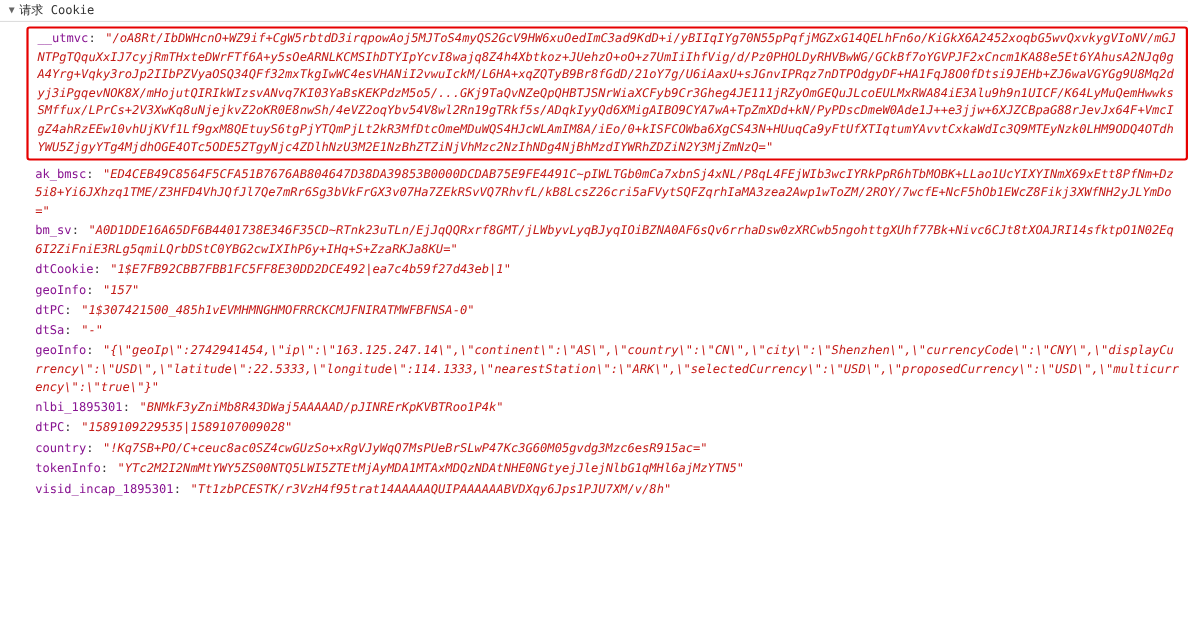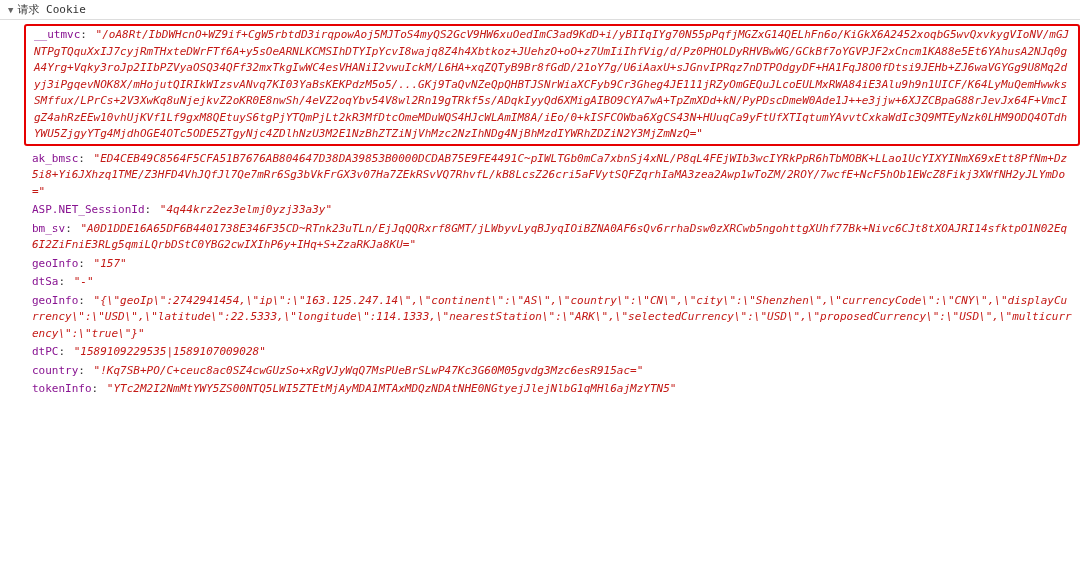--- a/index.html
+++ b/index.html
@@ -60,22 +60,25 @@
 
 <div class="header">
   <span class="header-arrow">▼</span>
   <span class="header-title">请求 Cookie</span>
 </div>
 
 <div class="content">
   <div id="cookies-container">
       <div class="cookie-row highlight-box"><span class="cookie-key">__utmvc</span><span class="cookie-colon">: </span><span class="cookie-value">"/oA8Rt/IbDWHcnO+WZ9if+CgW5rbtdD3irqpowAoj5MJToS4myQS2GcV9HW6xuOedImC3ad9KdD+i/yBIIqIYg70N55pPqfjMGZxG14QELhFn6o/KiGkX6A2452xoqbG5wvQxvkygVIoNV/mGJNTPgTQquXxIJ7cyjRmTHxteDWrFTf6A+y5sOeARNLKCMSIhDTYIpYcvI8wajq8Z4h4Xbtkoz+JUehzO+oO+z7UmIiIhfVig/d/Pz0PHOLDyRHVBwWG/GCkBf7oYGVPJF2xCncm1KA88e5Et6YAhusA2NJq0gA4Yrg+Vqky3roJp2IIbPZVyaOSQ34QFf32mxTkgIwWC4esVHANiI2vwuIckM/L6HA+xqZQTyB9Br8fGdD/21oY7g/U6iAaxU+sJGnvIPRqz7nDTPOdgyDF+HA1FqJ8O0fDtsi9JEHb+ZJ6waVGYGg9U8Mq2dyj3iPgqevNOK8X/mHojutQIRIkWIzsvANvq7KI03YaBsKEKPdzM5o5/...GKj9TaQvNZeQpQHBTJSNrWiaXCFyb9Cr3Gheg4JE111jRZyOmGEQuJLcoEULMxRWA84iE3Alu9h9n1UICF/K64LyMuQemHwwksSMffux/LPrCs+2V3XwKq8uNjejkvZ2oKR0E8nwSh/4eVZ2oqYbv54V8wl2Rn19gTRkf5s/ADqkIyyQd6XMigAIBO9CYA7wA+TpZmXDd+kN/PyPDscDmeW0Ade1J++e3jjw+6XJZCBpaG88rJevJx64F+VmcIgZ4ahRzEEw10vhUjKVf1Lf9gxM8QEtuyS6tgPjYTQmPjLt2kR3MfDtcOmeMDuWQS4HJcWLAmIM8A/iEo/0+kISFCOWba6XgCS43N+HUuqCa9yFtUfXTIqtumYAvvtCxkaWdIc3Q9MTEyNzk0LHM9ODQ4OTdhYWU5ZjgyYTg4MjdhOGE4OTc5ODE5ZTgyNjc4ZDlhNzU3M2E1NzBhZTZiNjVhMzc2NzIhNDg4NjBhMzdIYWRhZDZiN2Y3MjZmNzQ="</span></div>
       <div class="cookie-row"><span class="cookie-key">ak_bmsc</span><span class="cookie-colon">: </span><span class="cookie-value">"ED4CEB49C8564F5CFA51B7676AB804647D38DA39853B0000DCDAB75E9FE4491C~pIWLTGb0mCa7xbnSj4xNL/P8qL4FEjWIb3wcIYRkPpR6hTbMOBK+LLao1UcYIXYINmX69xEtt8PfNm+Dz5i8+Yi6JXhzq1TME/Z3HFD4VhJQfJl7Qe7mRr6Sg3bVkFrGX3v07Ha7ZEkRSvVQ7RhvfL/kB8LcsZ26cri5aFVytSQFZqrhIaMA3zea2Awp1wToZM/2ROY/7wcfE+NcF5hOb1EWcZ8Fikj3XWfNH2yJLYmDo="</span></div>
-      <div class="cookie-row"><span class="cookie-key">ASP.NET_SessionId</span><span class="cookie-colon">: </span><span class="cookie-value">"4q44krz2ez3elmj0yzj33a3y"</span></div>
       <div class="cookie-row"><span class="cookie-key">bm_sv</span><span class="cookie-colon">: </span><span class="cookie-value">"A0D1DDE16A65DF6B4401738E346F35CD~RTnk23uTLn/EjJqQQRxrf8GMT/jLWbyvLyqBJyqIOiBZNA0AF6sQv6rrhaDsw0zXRCwb5ngohttgXUhf77Bk+Nivc6CJt8tXOAJRI14sfktpO1N02Eq6I2ZiFniE3RLg5qmiLQrbDStC0YBG2cwIXIhP6y+IHq+S+ZzaRKJa8KU="</span></div>
+      <div class="cookie-row"><span class="cookie-key">dtCookie</span><span class="cookie-colon">: </span><span class="cookie-value">"1$E7FB92CBB7FBB1FC5FF8E30DD2DCE492|ea7c4b59f27d43eb|1"</span></div>
       <div class="cookie-row"><span class="cookie-key">geoInfo</span><span class="cookie-colon">: </span><span class="cookie-value">"157"</span></div>
+      <div class="cookie-row"><span class="cookie-key">dtPC</span><span class="cookie-colon">: </span><span class="cookie-value">"1$307421500_485h1vEVMHMNGHMOFRRCKCMJFNIRATMWFBFNSA-0"</span></div>
       <div class="cookie-row"><span class="cookie-key">dtSa</span><span class="cookie-colon">: </span><span class="cookie-value">"-"</span></div>
       <div class="cookie-row"><span class="cookie-key">geoInfo</span><span class="cookie-colon">: </span><span class="cookie-value">"{\"geoIp\":2742941454,\"ip\":\"163.125.247.14\",\"continent\":\"AS\",\"country\":\"CN\",\"city\":\"Shenzhen\",\"currencyCode\":\"CNY\",\"displayCurrency\":\"USD\",\"latitude\":22.5333,\"longitude\":114.1333,\"nearestStation\":\"ARK\",\"selectedCurrency\":\"USD\",\"proposedCurrency\":\"USD\",\"multicurrency\":\"true\"}"</span></div>
+      <div class="cookie-row"><span class="cookie-key">nlbi_1895301</span><span class="cookie-colon">: </span><span class="cookie-value">"BNMkF3yZniMb8R43DWaj5AAAAAD/pJINRErKpKVBTRoo1P4k"</span></div>
       <div class="cookie-row"><span class="cookie-key">dtPC</span><span class="cookie-colon">: </span><span class="cookie-value">"1589109229535|1589107009028"</span></div>
       <div class="cookie-row"><span class="cookie-key">country</span><span class="cookie-colon">: </span><span class="cookie-value">"!Kq7SB+PO/C+ceuc8ac0SZ4cwGUzSo+xRgVJyWqQ7MsPUeBrSLwP47Kc3G60M05gvdg3Mzc6esR915ac="</span></div>
       <div class="cookie-row"><span class="cookie-key">tokenInfo</span><span class="cookie-colon">: </span><span class="cookie-value">"YTc2M2I2NmMtYWY5ZS00NTQ5LWI5ZTEtMjAyMDA1MTAxMDQzNDAtNHE0NGtyejJlejNlbG1qMHl6ajMzYTN5"</span></div>
+      <div class="cookie-row"><span class="cookie-key">visid_incap_1895301</span><span class="cookie-colon">: </span><span class="cookie-value">"Tt1zbPCESTK/r3VzH4f95trat14AAAAAQUIPAAAAAABVDXqy6Jps1PJU7XM/v/8h"</span></div>
     </div>
 </div>
 
 </body></html>

